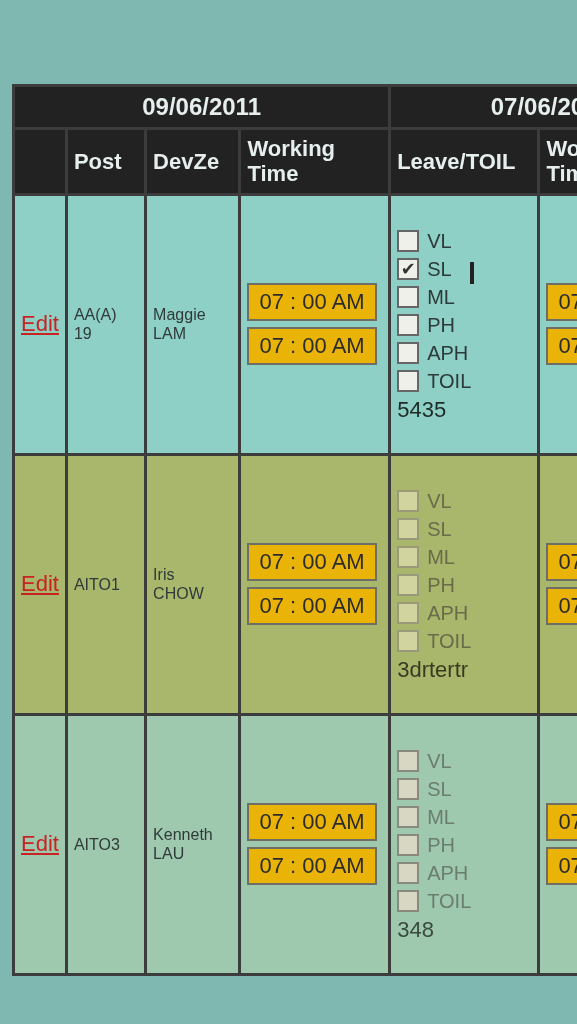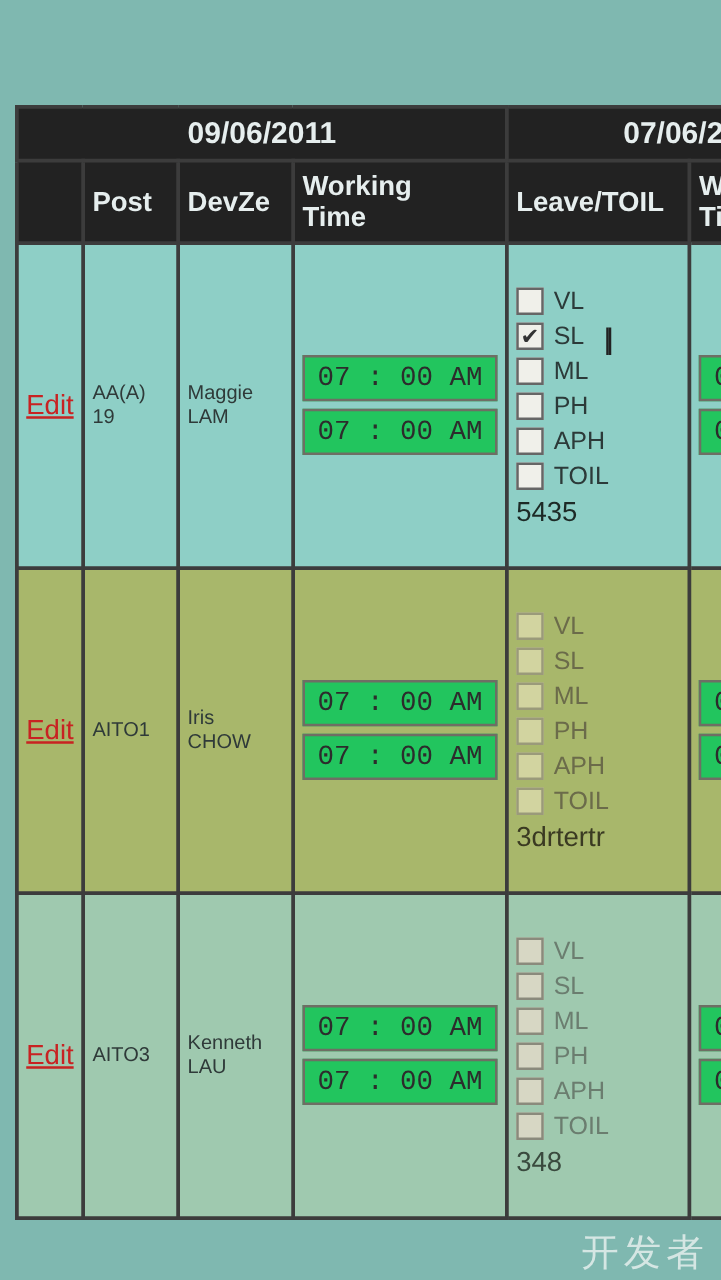--- a/index.html
+++ b/index.html
@@ -52,28 +52,28 @@
     font-size: 22px;
   }
   .post-txt, .name-txt {
     color: #2f3a39;
     font-size: 16px;
     line-height: 1.2;
   }
   .time-cell { text-align: left; }
   .time-box {
     display: inline-block;
-    background: #22c55e;
+    background: #eab308;
     border: 2px solid #6e6e64;
     padding: 4px 10px;
     margin: 3px 0;
     font-size: 22px;
     color: #2c2c2c;
     white-space: nowrap;
-    font-family: Liberation Mono, monospace;
+    font-family: Liberation Sans, sans-serif;
   }
   .leave-cell { font-size: 20px; color: #2c3a39; }
   .leave-row {
     display: flex;
     align-items: center;
     gap: 8px;
     margin: 3px 0;
     line-height: 1.25;
   }
   .chk {
@@ -256,14 +256,13 @@
             </div>
             <div class="leave-note">348</div>
           </td>
           <td class="time-cell"><span class="time-box">07 :</span><br><span class="time-box">07 :</span></td>
         </tr>
       </tbody>
 </table>
 </div>
 
 <div class="watermark">
-  <div class="l1">开发者</div>
 </div>
 
 </body></html>

